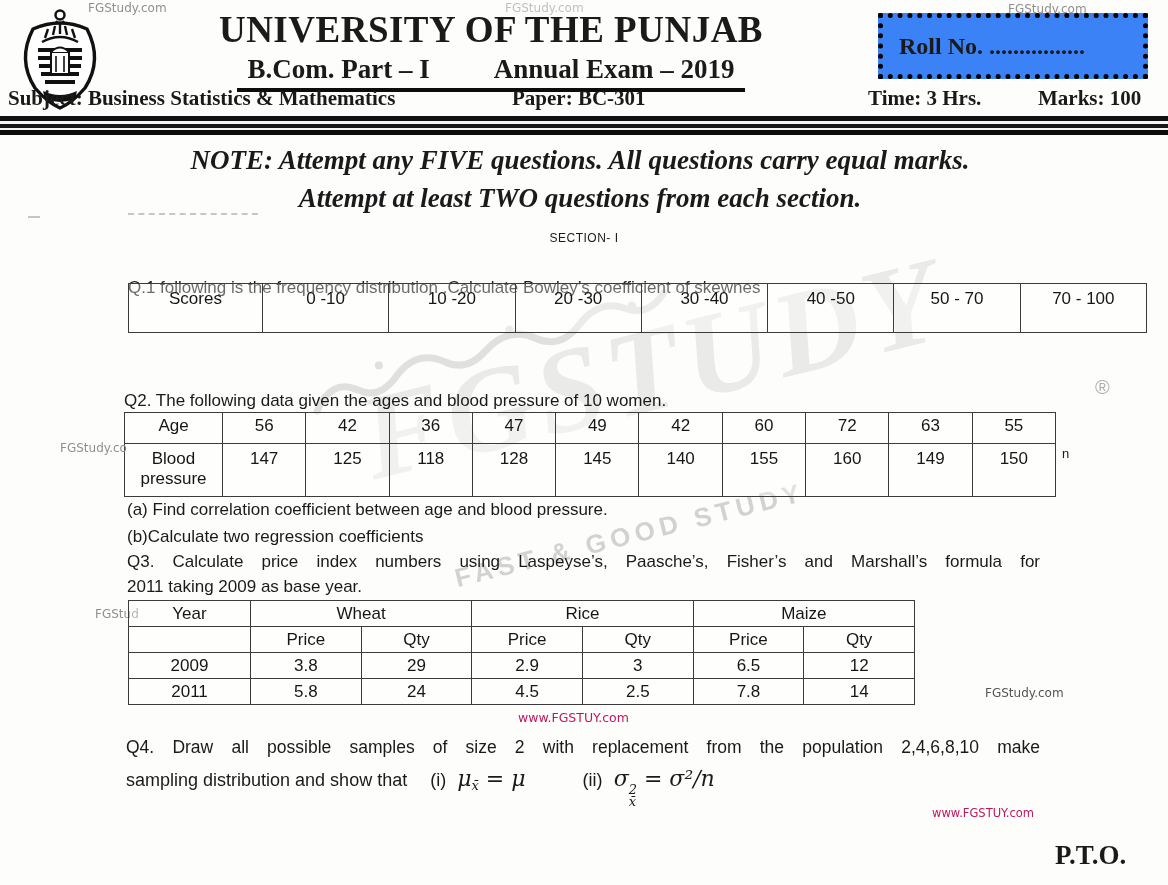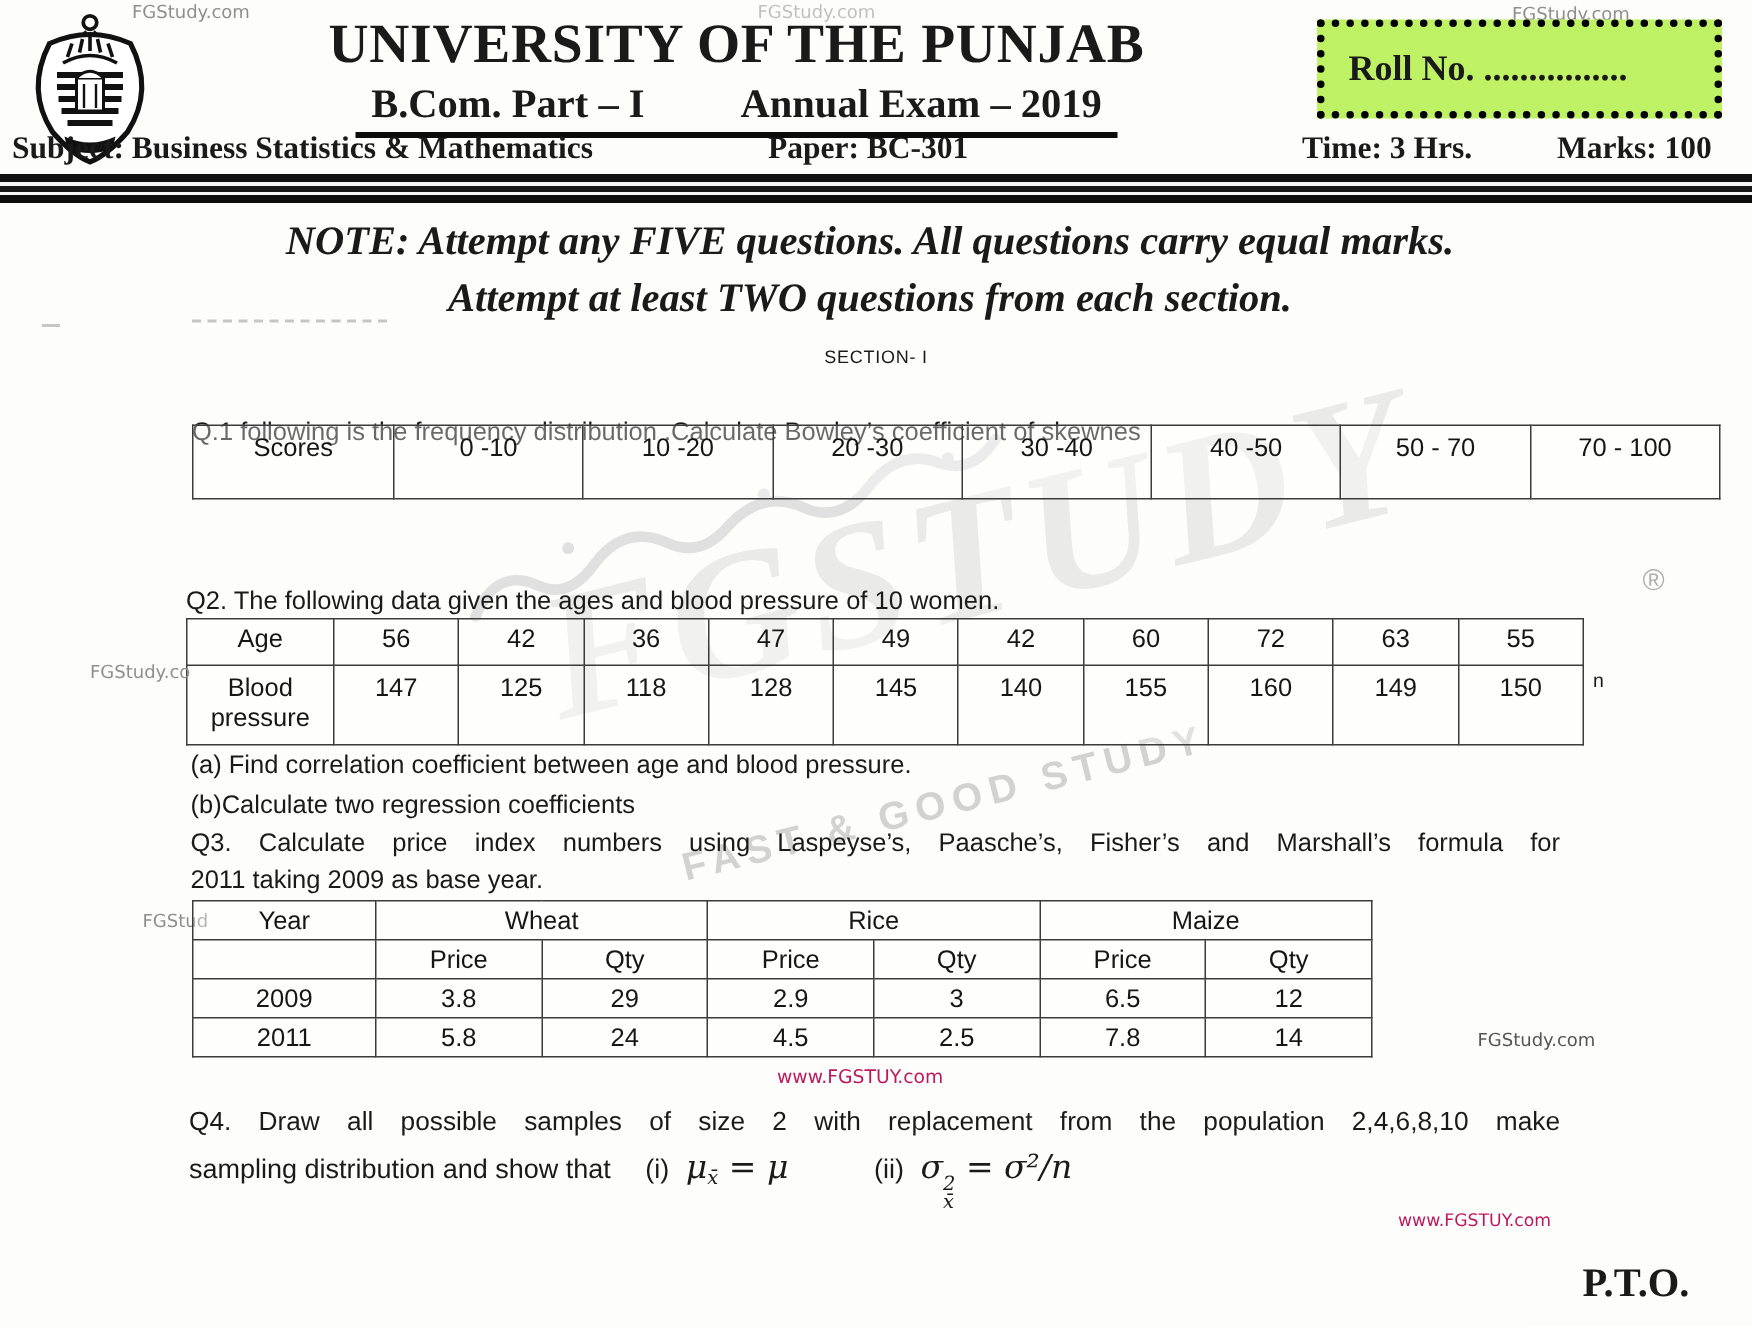--- a/index.html
+++ b/index.html
@@ -36,21 +36,21 @@
   .sub-line {
     display:inline-block; margin-top:3px; padding:0 10px 3px 10px;
     border-bottom:4px solid #0c0c0c;
     font-family:"Liberation Serif", serif; font-weight:bold; font-size:27px; white-space:nowrap;
   }
   .sub-line .gap { display:inline-block; width:64px; }
   .roll-box {
     left:878px; top:13px; width:270px; height:66px;
     border:5px dotted #000; display:flex; align-items:center; padding-left:16px;
     font-family:"Liberation Serif", serif; font-weight:bold; font-size:24px;
-    background:#bef264;
+    background:#3b82f6;
   }
   .meta { top:86px; font-family:Liberation Serif, serif; font-weight:bold; font-size:21px; white-space:nowrap; }
 
   .divider {
     left:0; top:116px; width:1168px; height:22px;
     background:linear-gradient(to bottom,
       #111 0px,#111 5px,
       #f6f6f6 5px,#f6f6f6 8px,
       #181818 8px,#181818 12px,
       #f6f6f6 12px,#f6f6f6 14px,

